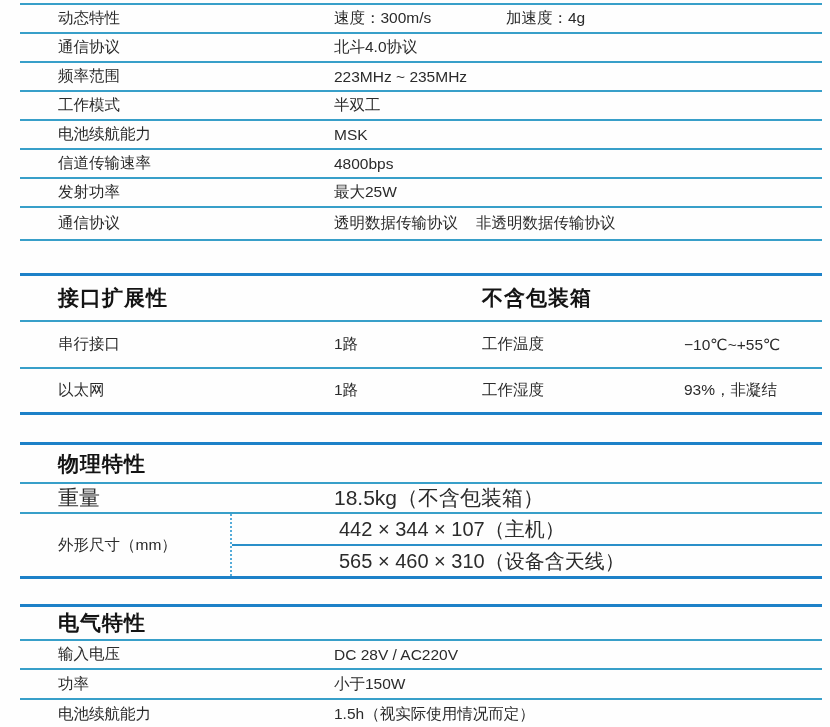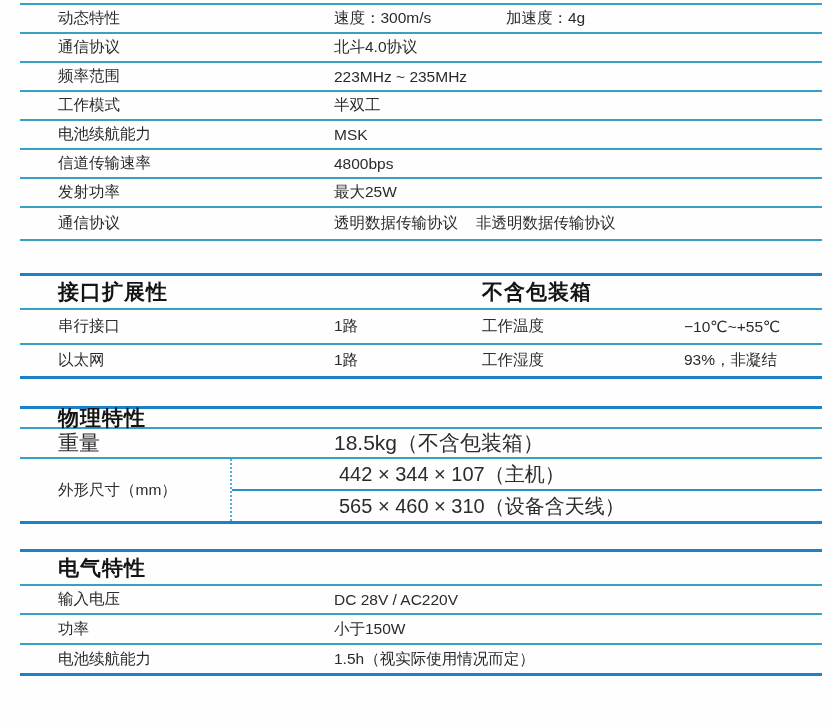--- a/index.html
+++ b/index.html
@@ -24,33 +24,33 @@
   .t1{border-top:2px solid var(--thin);}
   .t1-row{display:flex;align-items:center;height:29px;border-bottom:2px solid var(--thin);font-size:15.5px;}
   .t1-row.tall{height:33px;}
   .t1-label{width:314px;padding-left:38px;flex:none;}
   .t1-values{display:flex;align-items:center;}
   .v-wide{display:inline-block;width:172px;}
   .v-gap{margin-right:18px;}
 
   
   .sec2{margin-top:32px;border-top:3px solid var(--strong);border-bottom:3px solid var(--strong);}
-  .sec2-header{display:flex;align-items:center;height:34px;border-bottom:2px solid var(--thin);}
+  .sec2-header{display:flex;align-items:center;height:46px;border-bottom:2px solid var(--thin);}
   .sec2-header .h1{width:462px;padding-left:38px;flex:none;}
   .sec-title{font-size:21px;font-weight:bold;color:var(--head);letter-spacing:1px;}
-  .sec2-row{display:flex;align-items:center;height:33px;font-size:15.5px;}
+  .sec2-row{display:flex;align-items:center;height:45px;font-size:15.5px;}
   .sec2-row + .sec2-row{border-top:2px solid var(--thin);}
   .c1{width:314px;padding-left:38px;flex:none;}
   .c2{width:148px;flex:none;}
   .c3{width:202px;flex:none;}
   .c4{flex:1;}
 
   
   .sec3{margin-top:27px;border-top:3px solid var(--strong);border-bottom:3px solid var(--strong);}
-  .sec3-header{display:flex;align-items:center;height:20px;padding-left:38px;border-bottom:2px solid var(--thin);}
+  .sec3-header{display:flex;align-items:center;height:39px;padding-left:38px;border-bottom:2px solid var(--thin);}
   .weight-row{display:flex;align-items:center;height:30px;font-size:21px;border-bottom:2px solid var(--thin);}
   .dim-row{display:flex;height:62px;}
   .dim-label{width:212px;padding-left:38px;display:flex;align-items:center;font-size:15.5px;border-right:2px dotted var(--dotted);flex:none;}
   .dim-vals{flex:1;display:flex;flex-direction:column;}
   .dim-val{flex:1;display:flex;align-items:center;padding-left:107px;font-size:20px;text-align:right;}
   .dim-val + .dim-val{border-top:2px solid var(--inner);}
 
   
   .sec4{margin-top:25px;border-top:3px solid var(--strong);border-bottom:3px solid var(--strong);}
   .sec4-header{display:flex;align-items:center;height:34px;padding-left:38px;border-bottom:2px solid var(--thin);}

